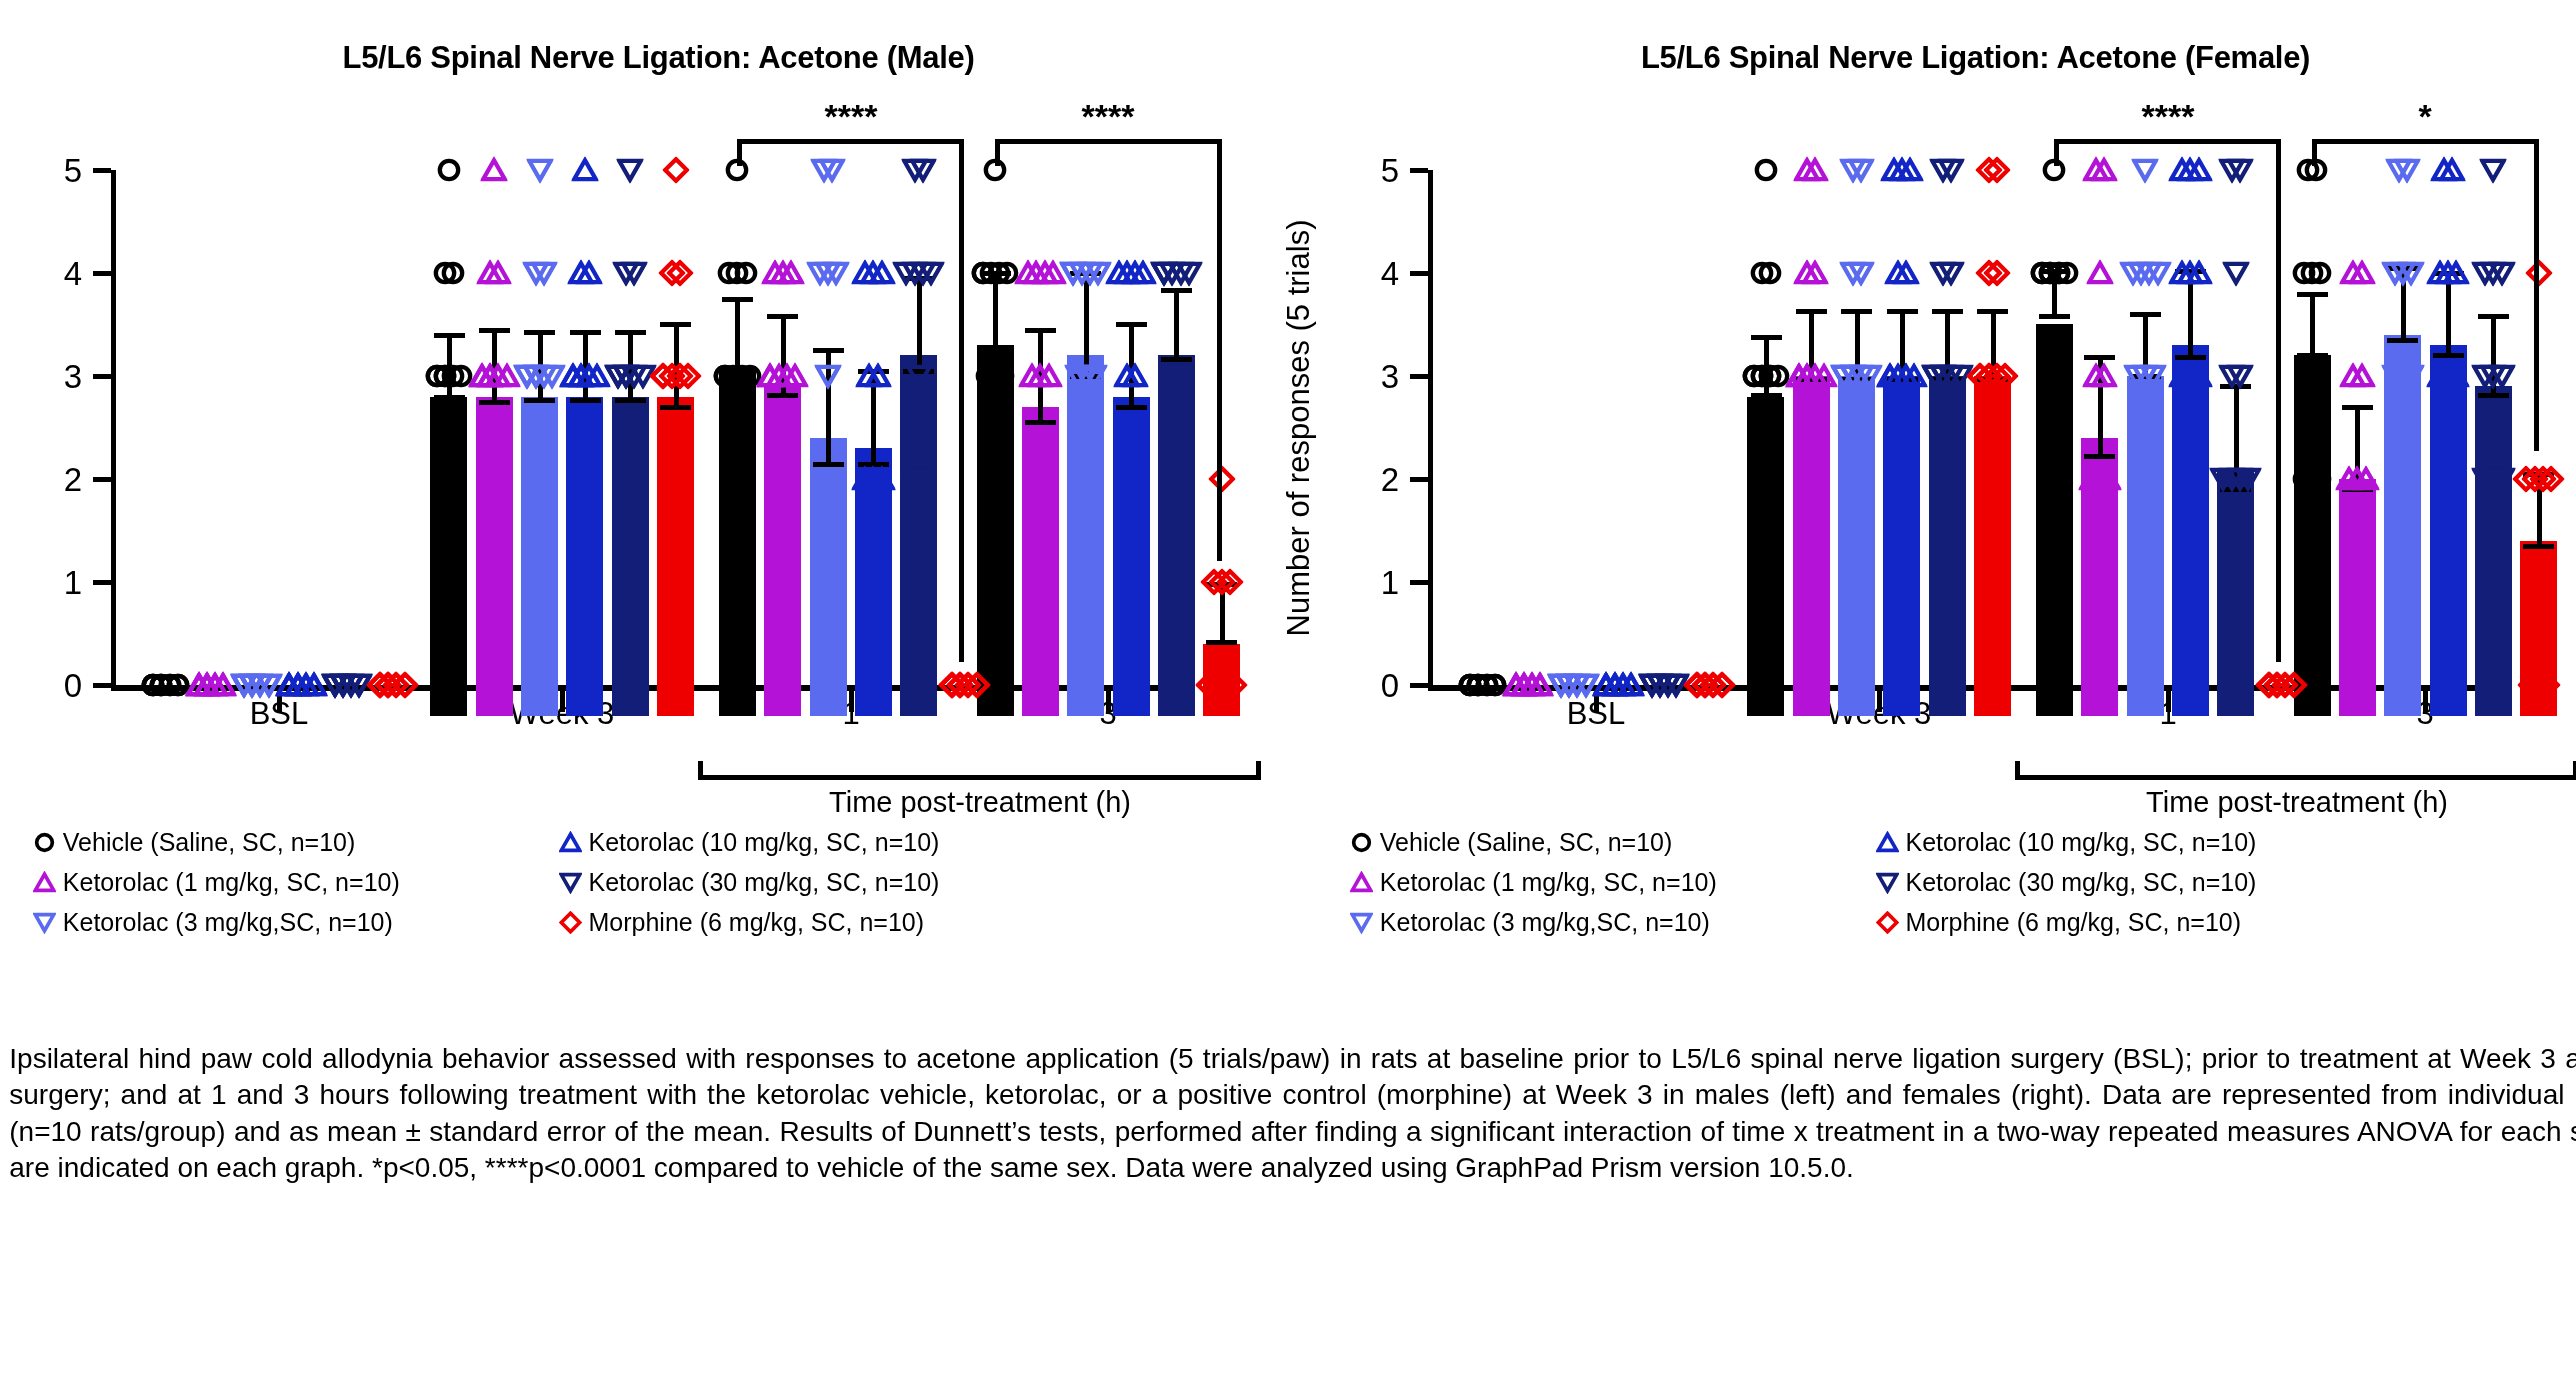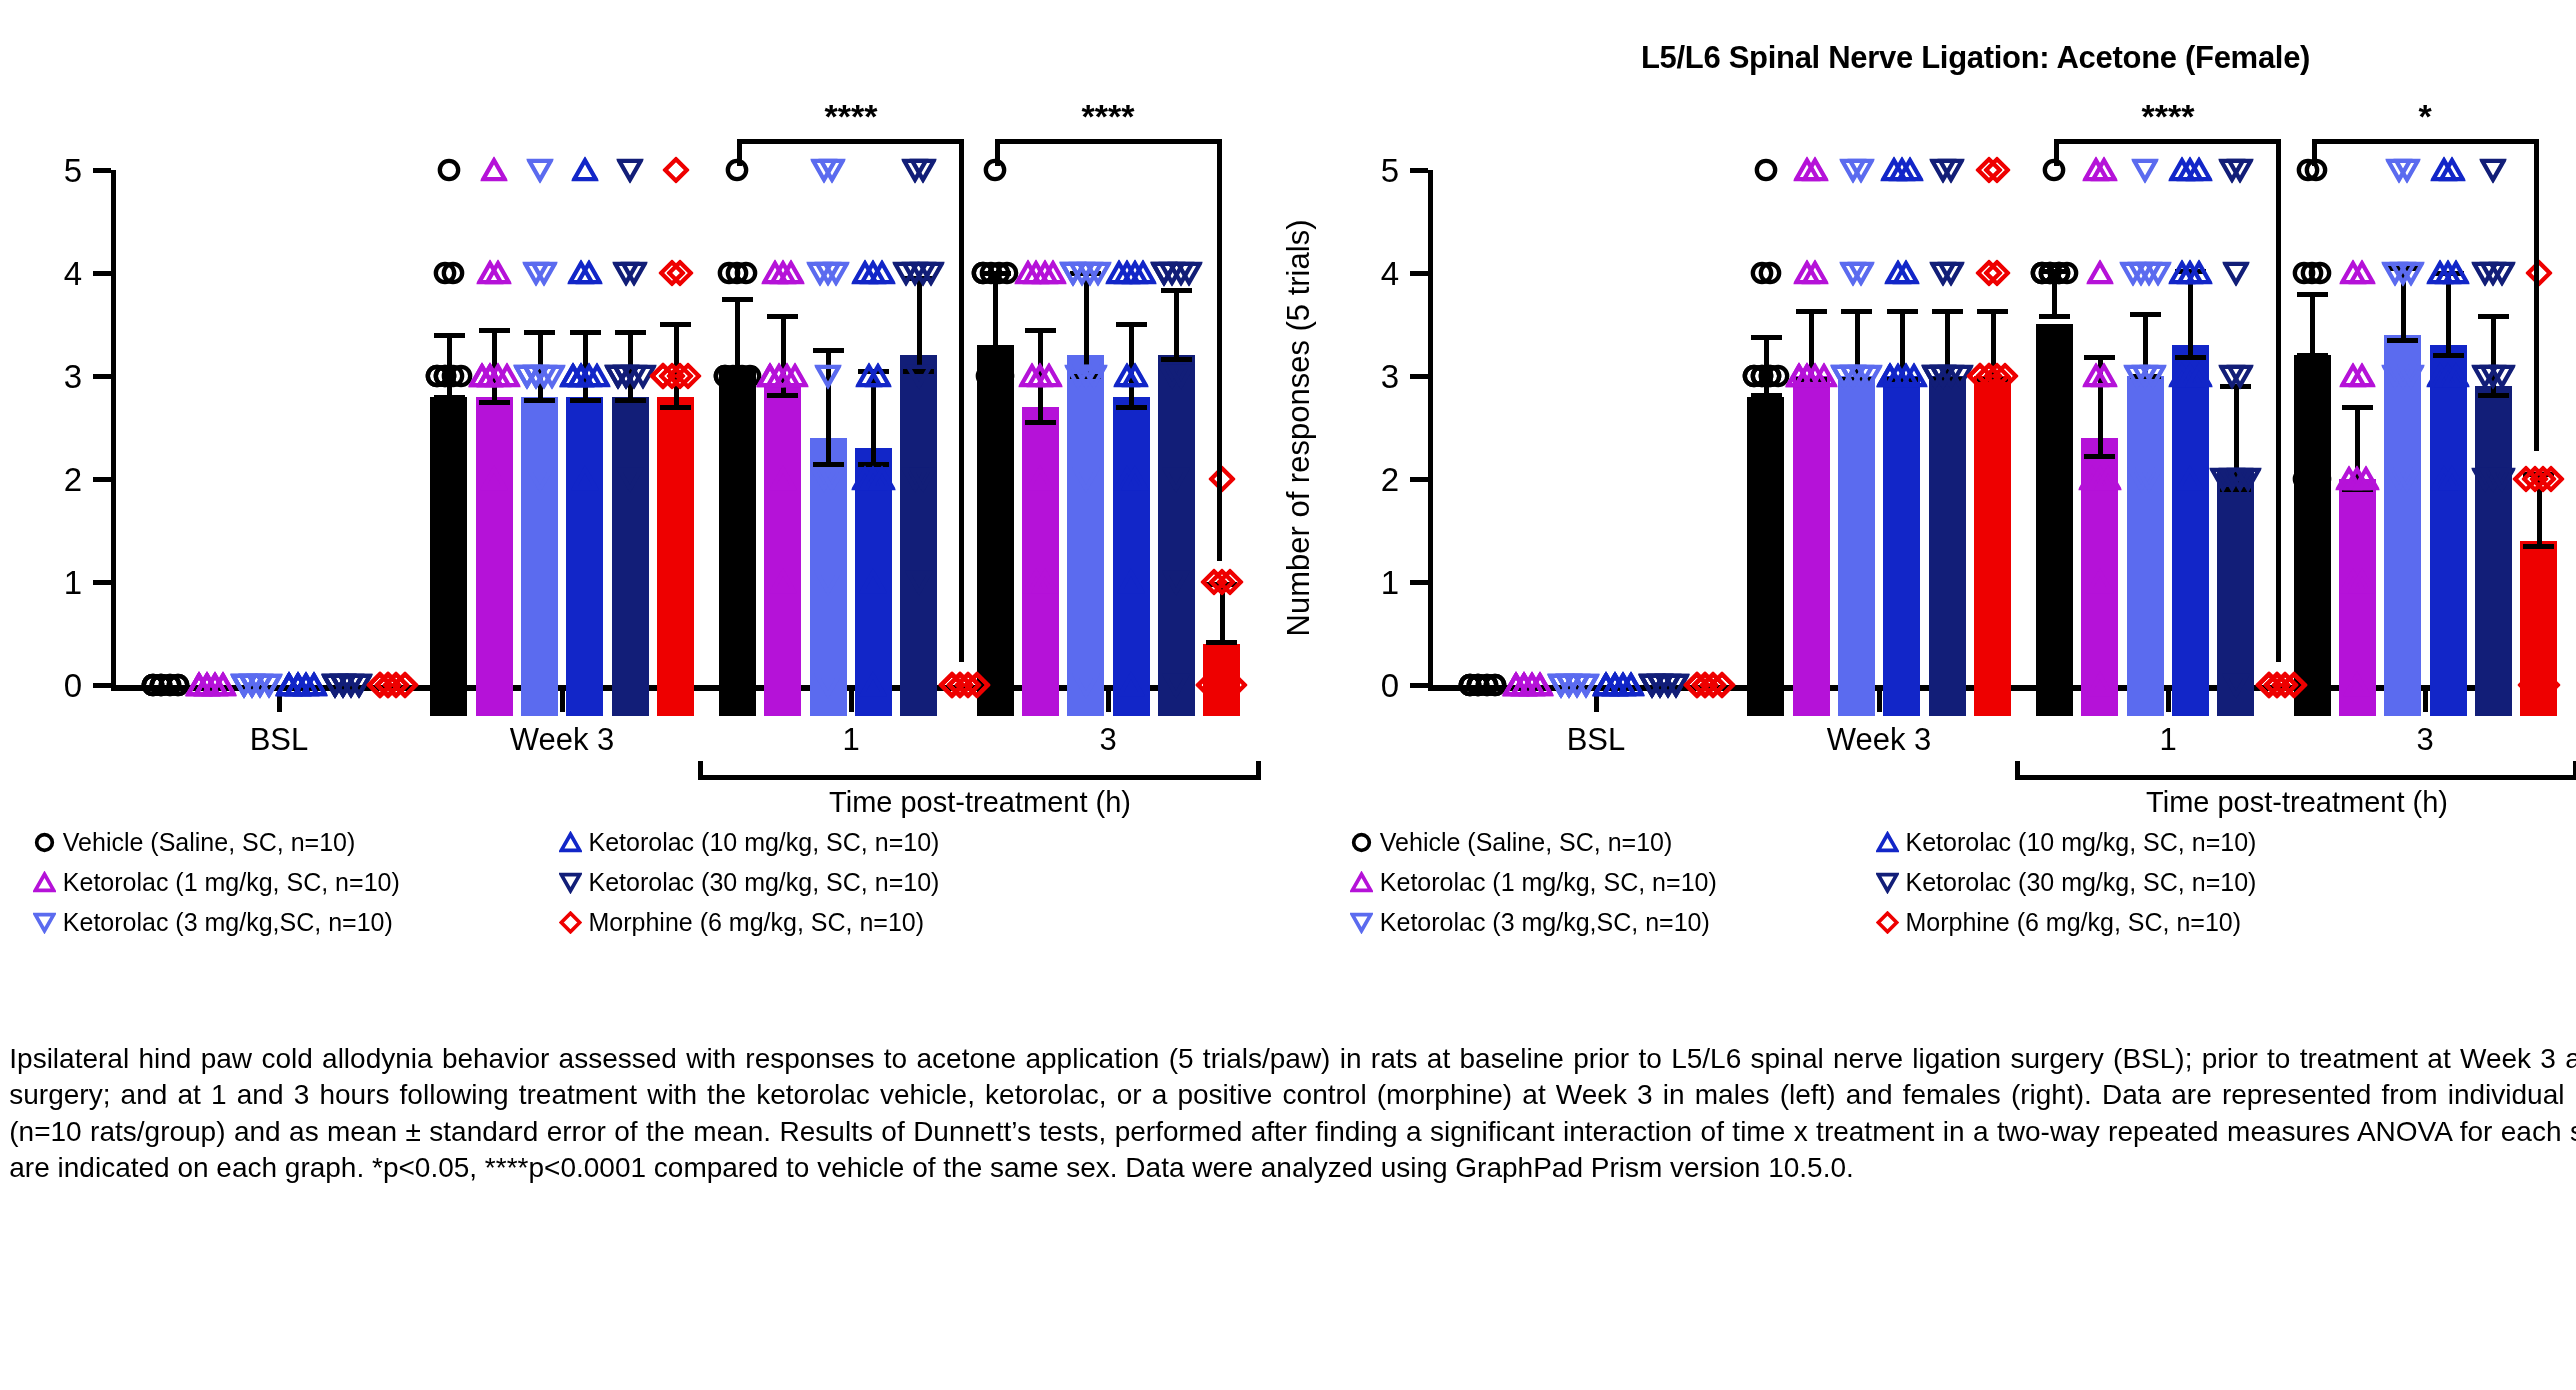--- a/index.html
+++ b/index.html
@@ -47,21 +47,21 @@
     transform: translate(-50%, -50%) rotate(-90deg);
     font-size: 31px; white-space: nowrap;
   }
 
   
   .xaxis-line {
     position: absolute; left: 0; top: 515px; width: 1066px; height: 5.7px; background: #000;
   }
   .xtick { position: absolute; top: 521px; width: 4.6px; height: 20.6px; background: #000; }
   .xtick-label {
-    position: absolute; top: 552px; transform: translateX(-50%);
+    position: absolute; top: 526px; transform: translateX(-50%);
     font-size: 31px; white-space: nowrap;
   }
 
   
   .group-bracket { position: absolute; top: 591px; height: 17.5px; }
   .group-bracket .gb-top { position: absolute; left:0; top:14.4px; width: 100%; height: 4.6px; background:#000; }
   .group-bracket .gb-l { position: absolute; left:0; top:0; width: 4.6px; height: 19px; background:#000; }
   .group-bracket .gb-r { position: absolute; right:0; top:0; width: 4.6px; height: 19px; background:#000; }
   .group-bracket-label {
     position: absolute; top: 616px; transform: translateX(-50%);
@@ -101,20 +101,21 @@
     font-size: 28px; line-height: 1.30;
     text-align: justify;
     text-justify: inter-word;
   }
 </style>
 </head>
 <body>
 
 <div id="figure">
     <div class="panel male">
+      <div class="panel-title">L5/L6 Spinal Nerve Ligation: Acetone (Male)</div>
       <div class="plot">
         <div class="yaxis-line"></div>
         <div class="ytick" style="top: 513px;"></div>
         <div class="ytick-label" style="top: 515px; left: -29px; right: auto; transform: translate(-100%, -50%); margin-right: 0px;">0</div>
         <div class="ytick" style="top: 410px;"></div>
         <div class="ytick-label" style="top: 412px; left: -29px; right: auto; transform: translate(-100%, -50%); margin-right: 0px;">1</div>
         <div class="ytick" style="top: 307px;"></div>
         <div class="ytick-label" style="top: 309px; left: -29px; right: auto; transform: translate(-100%, -50%); margin-right: 0px;">2</div>
         <div class="ytick" style="top: 204px;"></div>
         <div class="ytick-label" style="top: 206px; left: -29px; right: auto; transform: translate(-100%, -50%); margin-right: 0px;">3</div>

